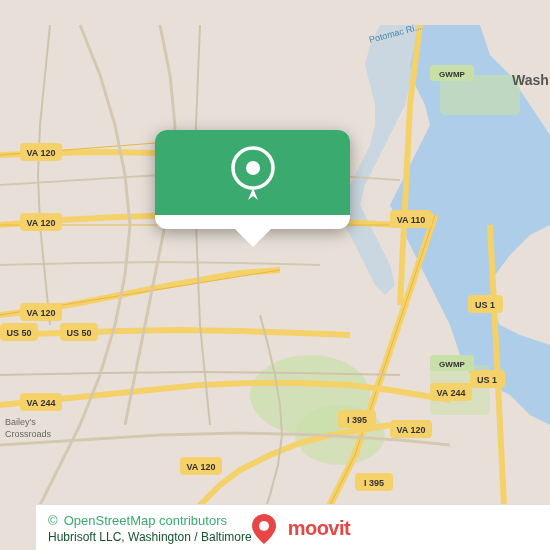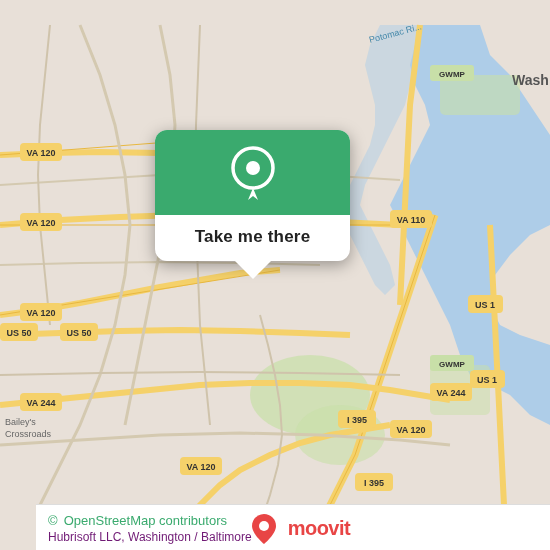--- a/index.html
+++ b/index.html
@@ -98,21 +98,21 @@
     }
 
     #copyright-text span {
       color: #3aaa6e;
       font-size: 13px;
       margin-right: 3px;
     }
 
     #brand-text {
       font-size: 12px;
-      color: #701a75;
+      color: #14532d;
       font-weight: 500;
     }
 
     #moovit-logo {
       display: flex;
       align-items: center;
       gap: 12px;
     }
 
     #moovit-wordmark {
@@ -237,21 +237,20 @@
 
   <div id="popup">
     <div id="popup-green-top">
 
       <svg width="46" height="54" viewBox="0 0 46 54">
         <circle cx="23" cy="22" r="20" fill="none" stroke="white" stroke-width="3.5"></circle>
         <circle cx="23" cy="22" r="7" fill="white"></circle>
         <path d="M23 42 L18 54 L23 50 L28 54 Z" fill="white"></path>
       </svg>
     </div>
-    <div id="popup-text">Take me there</div>
     <div id="popup-pointer"></div>
   </div>
 
   <div id="bottom-bar">
     <div style="display:flex; flex-direction:column; gap:2px;">
       <div id="copyright-text">
         <span>©</span>
         <span>OpenStreetMap contributors</span>
       </div>
       <div id="brand-text">Hubrisoft LLC, Washington / Baltimore</div>

